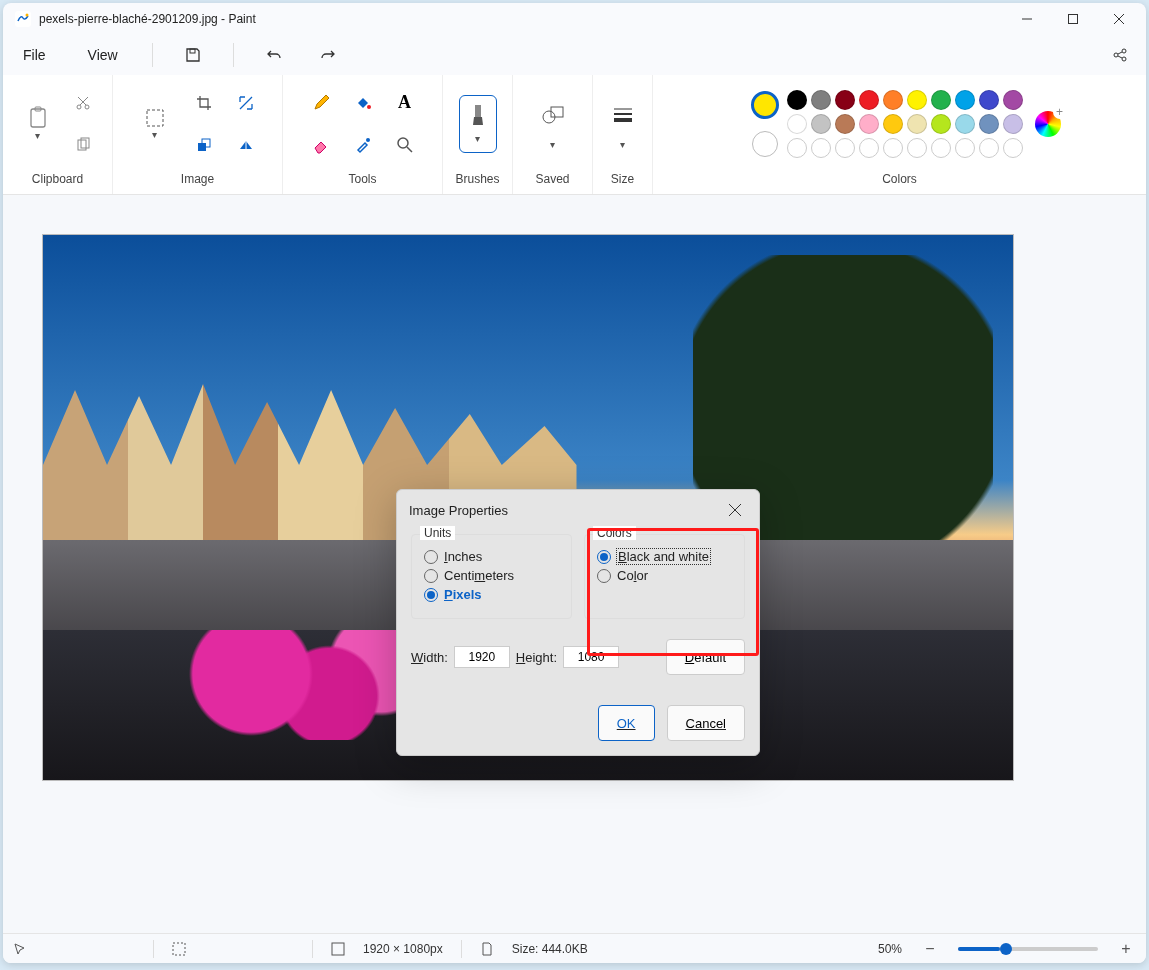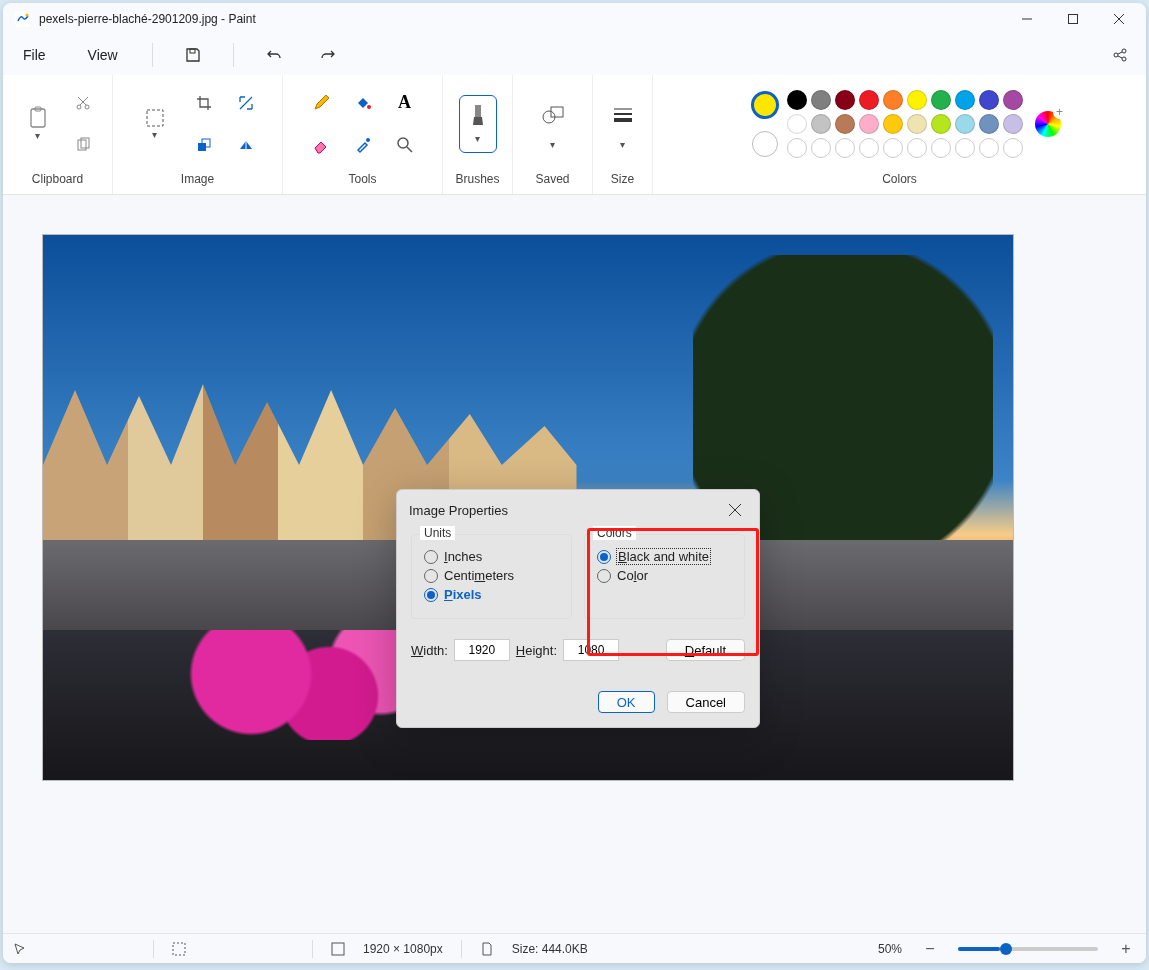--- a/index.html
+++ b/index.html
@@ -61,23 +61,23 @@
 .two-col { display:flex; gap:12px; }
 .col { flex:1; }
 .radio-row { display:flex; align-items:center; gap:6px; margin:4px 0; }
 .radio { width:14px; height:14px; border-radius:50%; border:1.5px solid #666; display:inline-block; position:relative; }
 .radio.checked { border-color:#0c63c7; }
 .radio.checked::after { content:""; position:absolute; inset:2px; border-radius:50%; background:#0c63c7; }
 .dotted { outline:1px dotted #333; outline-offset:0px; padding:0 1px; }
 .redbox { position:absolute; border:3px solid #ff1a1a; border-radius:3px; pointer-events:none; }
 .dim-row { display:flex; align-items:center; gap:6px; margin:10px 0; }
 .dim-input { width:56px; height:22px; border:1px solid #ccc; padding:0 6px; font-size:12px; text-align:center; background:#fff; }
-.btn { height:22px; padding:0 18px; border:1px solid #ccc; border-radius:4px; background:#fafafa; font-size:13px; }
+.btn { height:36px; padding:0 18px; border:1px solid #ccc; border-radius:4px; background:#fafafa; font-size:13px; }
 .btn.primary { border-color:#0c63c7; color:#0c63c7; }
-.dlg-foot { display:flex; justify-content:flex-end; gap:12px; padding:8px 14px 14px; }
+.dlg-foot { display:flex; justify-content:flex-end; gap:12px; padding:8px 14px 14px;text-decoration:underline; }
 .under { text-decoration:underline; text-decoration-thickness:1px; }
 
 .statusbar { height:30px; background:#f7f9fc; border-top:1px solid #e5e5e5; display:flex; align-items:center; font-size:12px; color:#333; padding:0 10px; gap:18px; }
 .sb-sep { width:1px; height:18px; background:#ddd; }
 .sb-spacer { flex:1; }
 .zoom-slider { width:140px; height:4px; background:#ccc; border-radius:2px; position:relative; }
 .zoom-slider::before { content:""; position:absolute; left:0; width:30%; height:100%; background:#0c63c7; border-radius:2px; }
 .zoom-thumb { position:absolute; left:30%; top:-4px; width:12px; height:12px; border-radius:50%; background:#0c63c7; }
 .zoom-btn { width:20px; text-align:center; color:#555; font-size:16px; }
 svg { display:block; }

